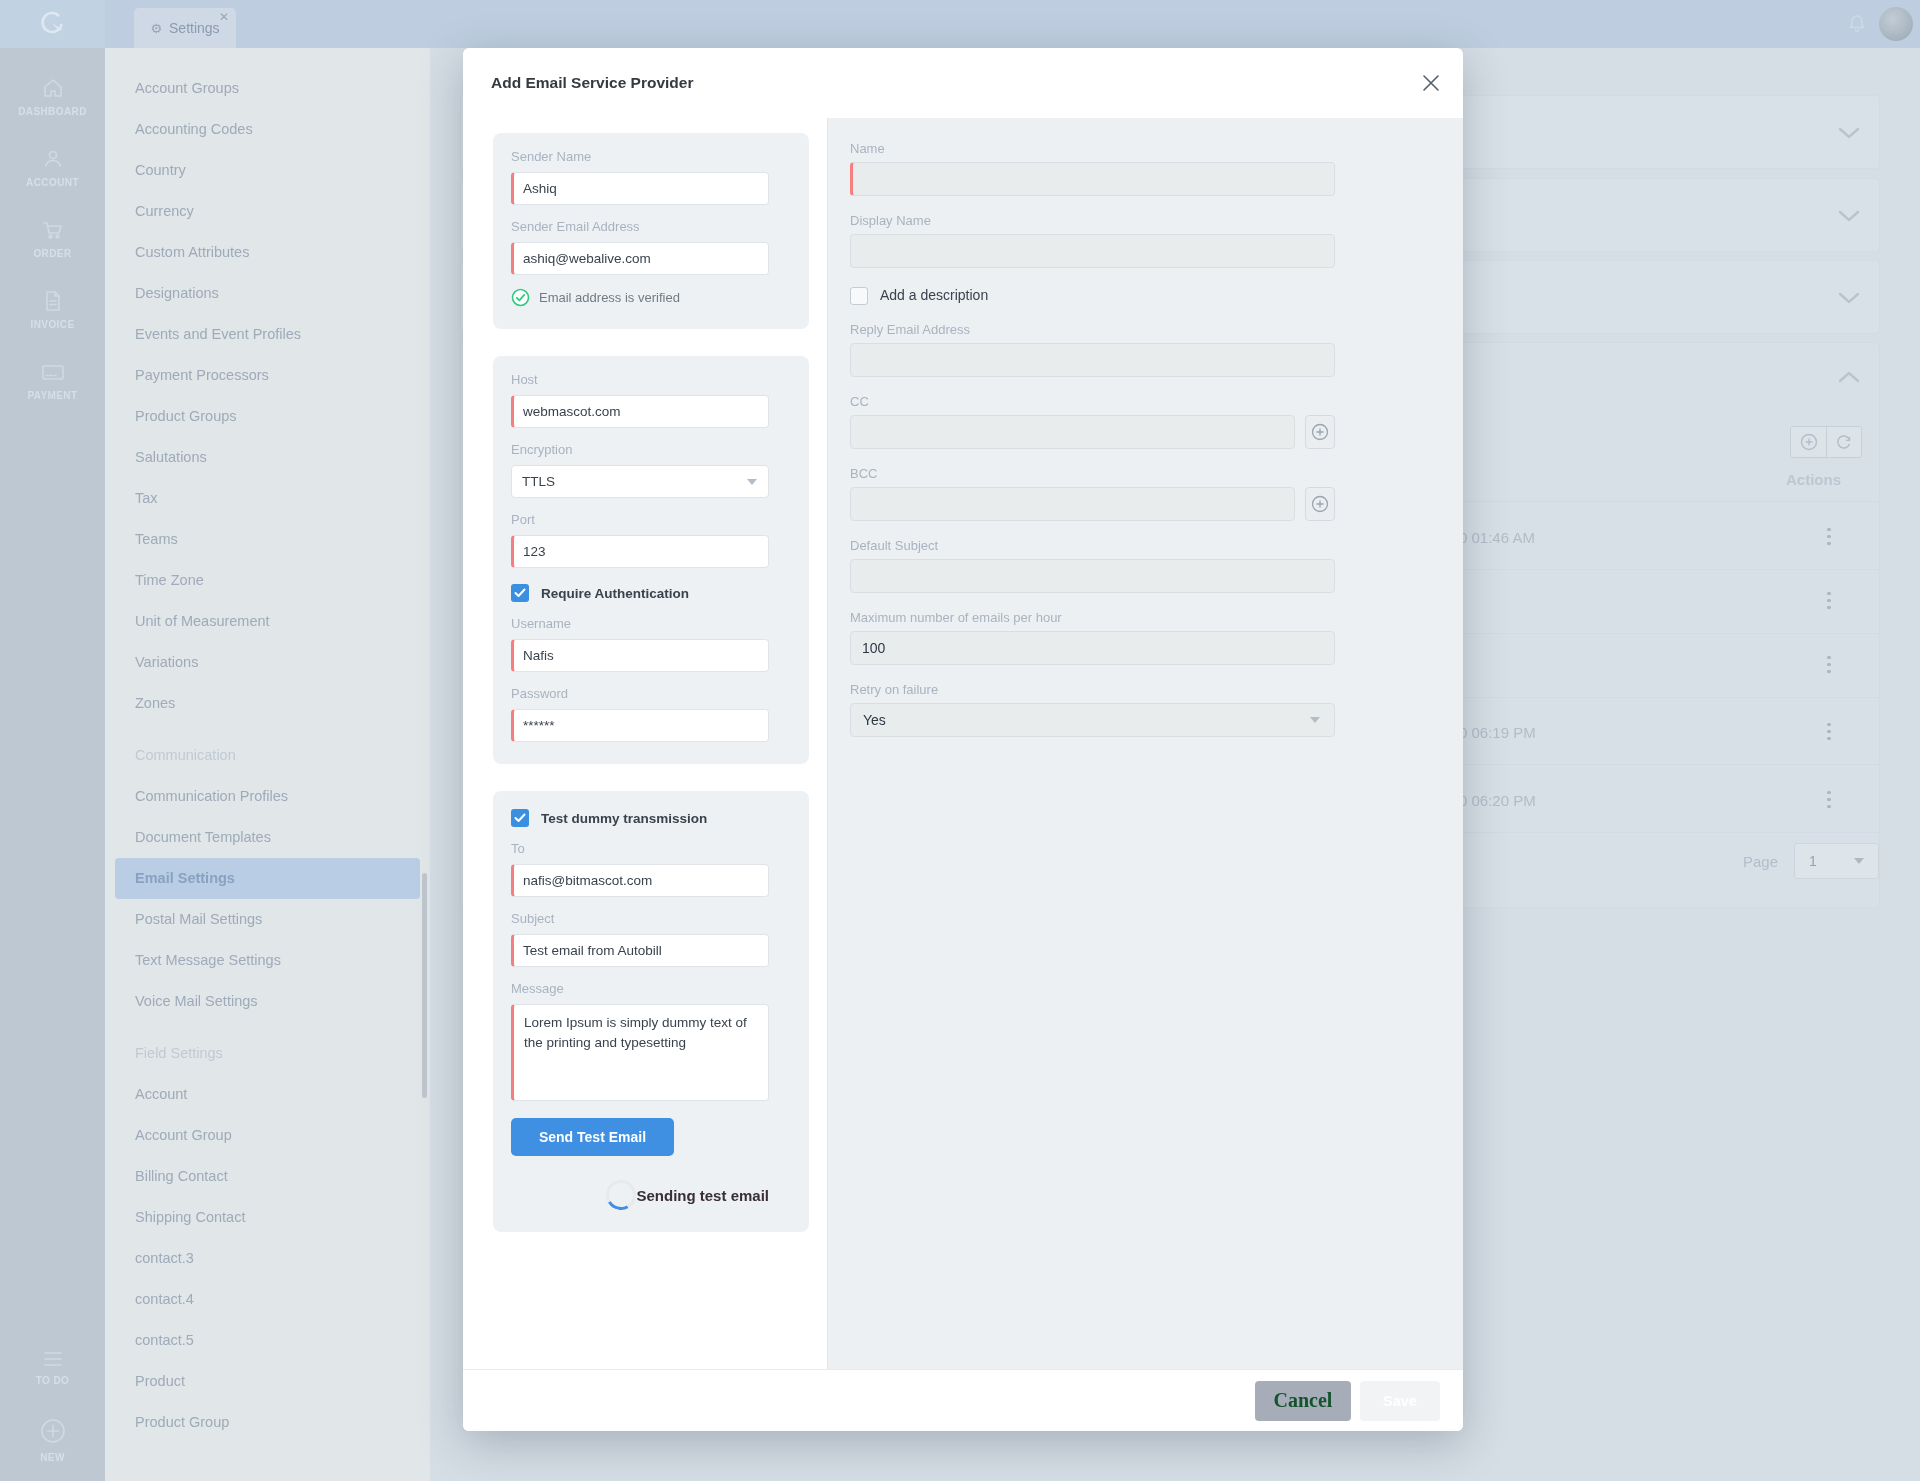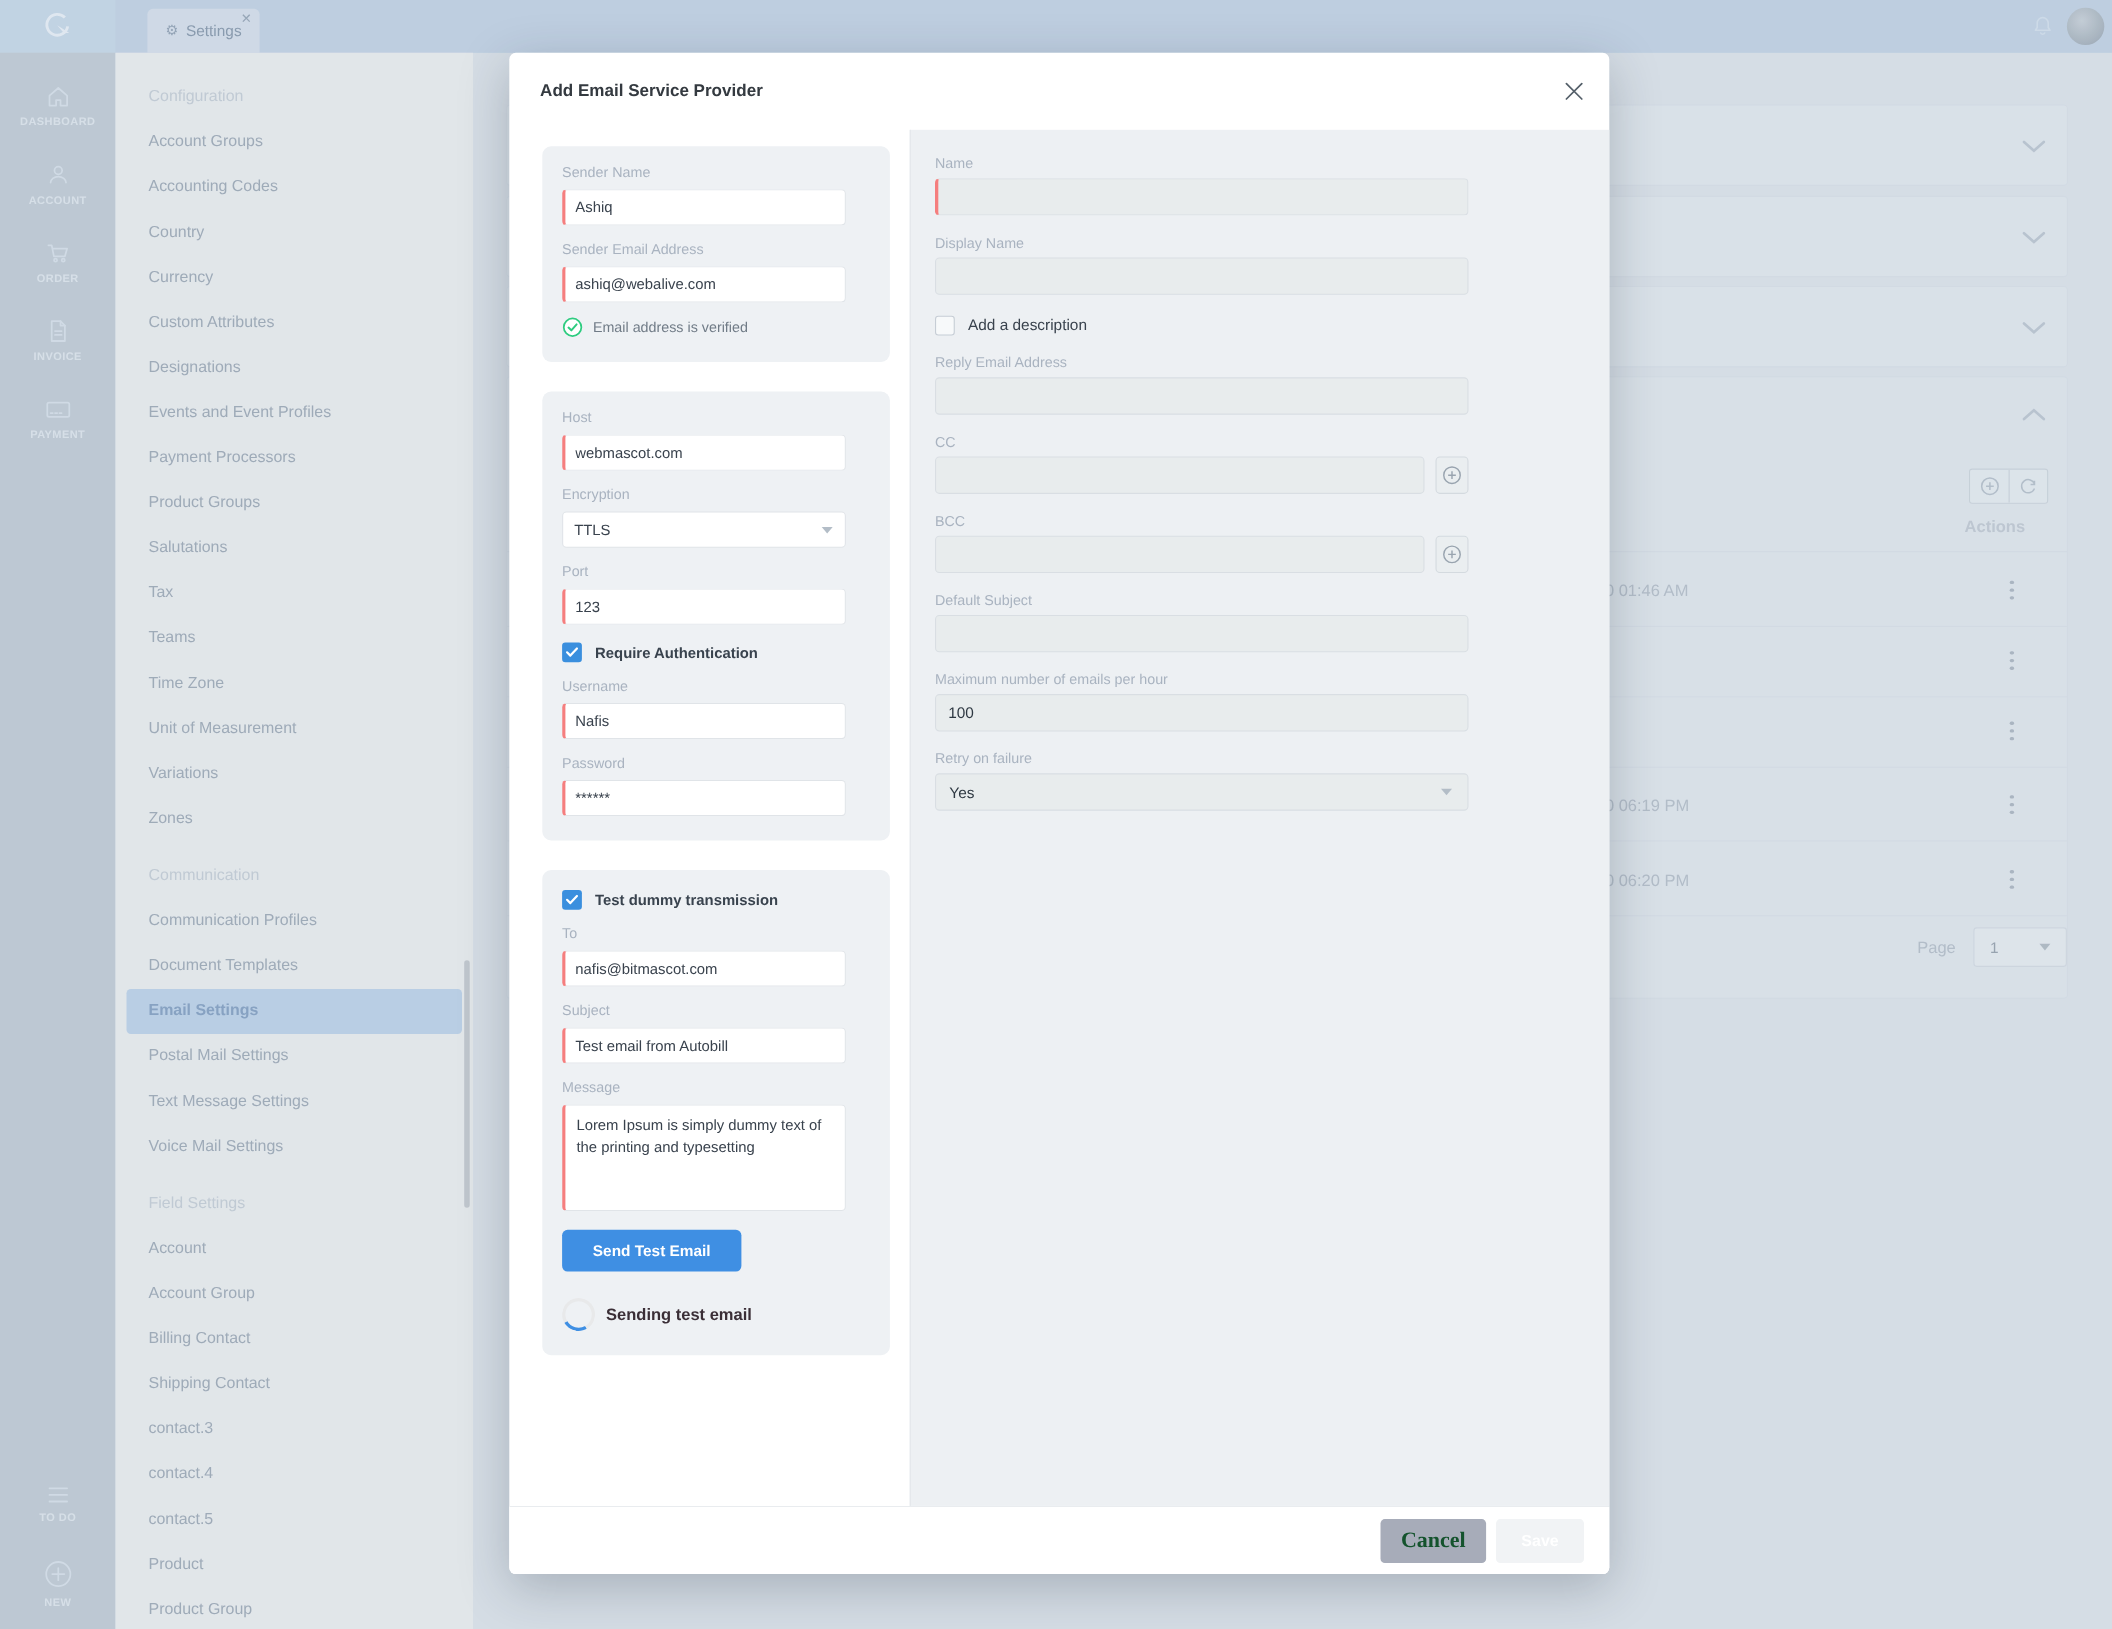--- a/index.html
+++ b/index.html
@@ -68,21 +68,21 @@
   .sel-box { position:relative; height:33px; background:#fff; border:1px solid #e0e4e8; border-radius:4px; display:flex; align-items:center; padding:0 10px; font-size:13.5px; color:#39424d; cursor:pointer; }
   .sel-box .caret { position:absolute; right:11px; }
   .chk-row { display:flex; align-items:center; gap:12px; margin:16px 0 2px; }
   .chk { width:18px; height:18px; border-radius:3px; background:#3a8fde; display:flex; align-items:center; justify-content:center; cursor:pointer; flex:none; }
   .chk-off { width:18px; height:18px; border-radius:3px; background:#f7f9fa; border:1px solid #c6cdd5; cursor:pointer; flex:none; }
   .chk-lbl { font-size:13.5px; font-weight:bold; color:#39434e; }
   .verify { display:flex; align-items:center; gap:9px; margin-top:13px; }
   .verify span { font-size:13px; color:#707b86; }
   .msg { display:block; width:100%; height:97px; background:#fff; border:1px solid #e0e4e8; border-left:3px solid #f57e7e; border-radius:4px; padding:8px 10px; font-size:13.5px; line-height:1.5; color:#39424d; font-family:inherit; resize:none; outline:none; }
   .send-btn { margin-top:17px; width:163px; height:38px; background:#3f8fe3; border:none; border-radius:5px; color:#fff; font-size:14px; font-weight:bold; font-family:inherit; cursor:pointer; }
-  .sending { display:flex; align-items:center; gap:10px; margin-top:24px; }
+  .sending { display:flex; align-items:center; gap:0; margin-top:24px;justify-content:flex-end; }
   .spinner { width:30px; height:30px; border-radius:50%; border:3px solid #e8e9ea; border-bottom-color:#3f8fe3; transform:rotate(15deg); flex:none; }
   .sending span { font-size:15px; font-weight:bold; color:#3a2e36; }
 
   .rlabel { font-size:13px; color:#a9b3c0; margin:17px 0 6px; }
   .rlabel.first { margin-top:0; }
   .rin { display:block; width:100%; height:34px; background:#e8eced; border:1px solid #d9dee3; border-radius:4px; padding:0 11px; font-size:14px; color:#2e3842; font-family:inherit; outline:none; }
   .rin.red { border-left:3px solid #f57e7e; }
   .cc-row { display:flex; gap:10px; align-items:stretch; }
   .cc-row .rin { flex:1; }
   .plus-btn { width:30px; height:34px; background:#eaeef0; border:1px solid #d4dadf; border-radius:4px; display:flex; align-items:center; justify-content:center; cursor:pointer; flex:none; }
@@ -169,21 +169,20 @@
         <svg class="ric" width="30" height="30" viewBox="0 0 30 30">
             <circle cx="15" cy="15" r="11"></circle>
             <path d="M15 9.5 V20.5 M9.5 15 H20.5"></path>
           </svg>
         <span class="lbl">NEW</span>
       </div>
     </div>
   </div>
 
   <div class="sidebar">
-    <div class="sb-sec first">Configuration</div>
     <div class="sb-item">Account Groups</div>
     <div class="sb-item">Accounting Codes</div>
     <div class="sb-item">Country</div>
     <div class="sb-item">Currency</div>
     <div class="sb-item">Custom Attributes</div>
     <div class="sb-item">Designations</div>
     <div class="sb-item">Events and Event Profiles</div>
     <div class="sb-item">Payment Processors</div>
     <div class="sb-item">Product Groups</div>
     <div class="sb-item">Salutations</div>

